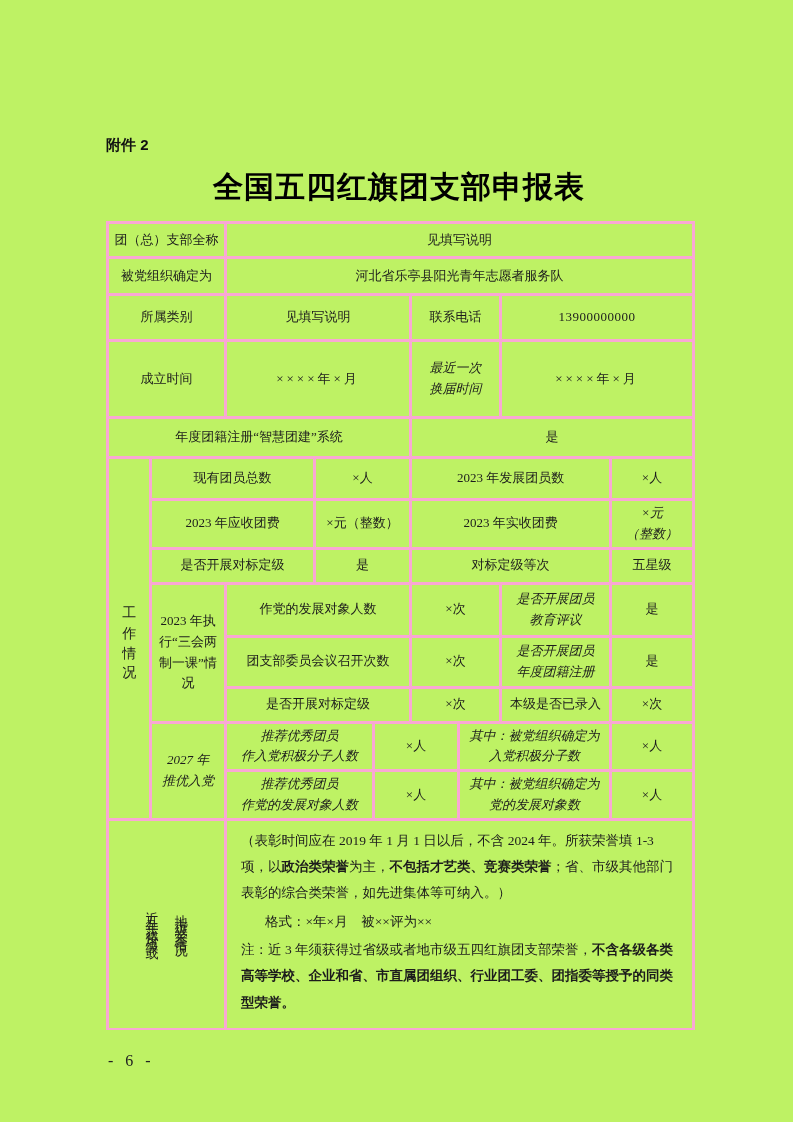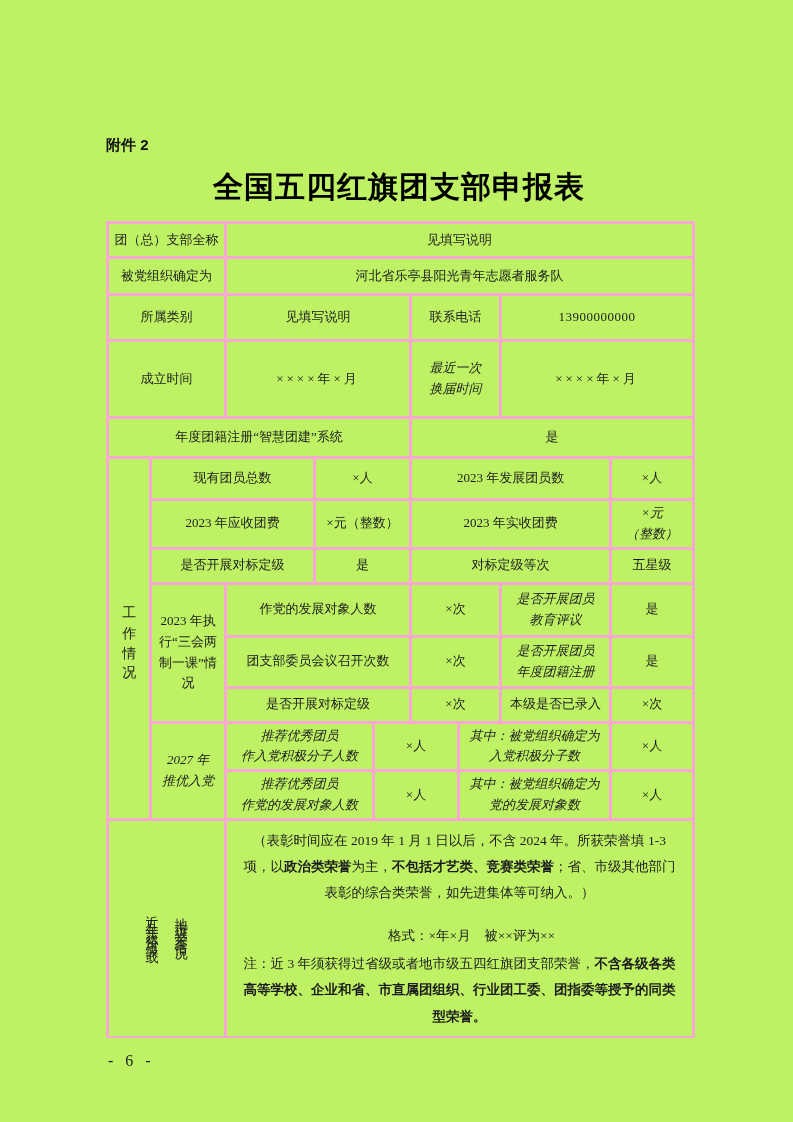--- a/index.html
+++ b/index.html
@@ -33,22 +33,22 @@
   }
   .vert2 {
     writing-mode:vertical-lr; text-orientation:upright; display:inline-block;
     letter-spacing:5px; line-height:2.25; font-size:13px; white-space:pre-line;
   }
   td.honors-cell {
     vertical-align:top; text-align:left; padding:7px 14px 6px 14px;
     font-size:13.5px; line-height:1.95; white-space:normal;
   }
   td.thick-top { border-top-width:2px; border-bottom-width:2px; }
-  .hp { margin:0;text-align:center; }
-  .fmt { margin:16px 0 2px 0; padding-left:24px;font-family:Liberation Serif, serif; }
+  .hp { margin:0; }
+  .fmt { margin:2px 0 2px 0; padding-left:24px;font-family:Liberation Serif, serif; }
   .bh { font-family:"Liberation Sans","DejaVu Sans",sans-serif; font-weight:bold; }
   .page-number {
     position:absolute; left:108px; top:1052px;
     font-size:16px; letter-spacing:4px; color:#222;
   }
 </style>
 </head>
 <body>
 
 <div class="page">

